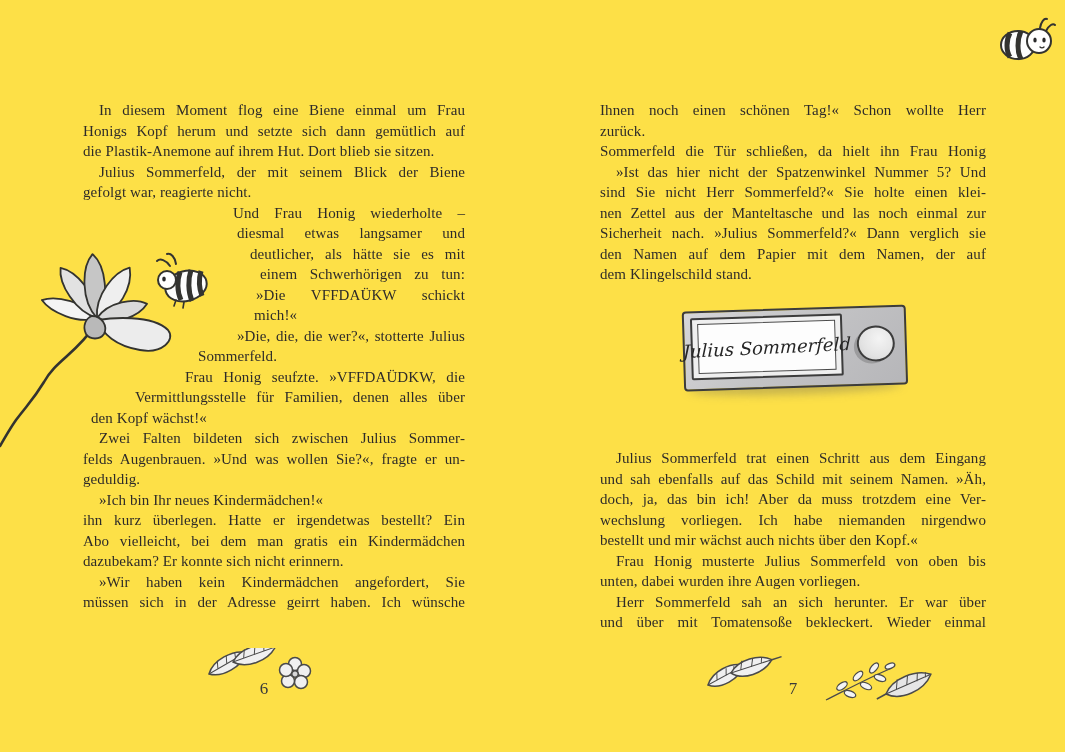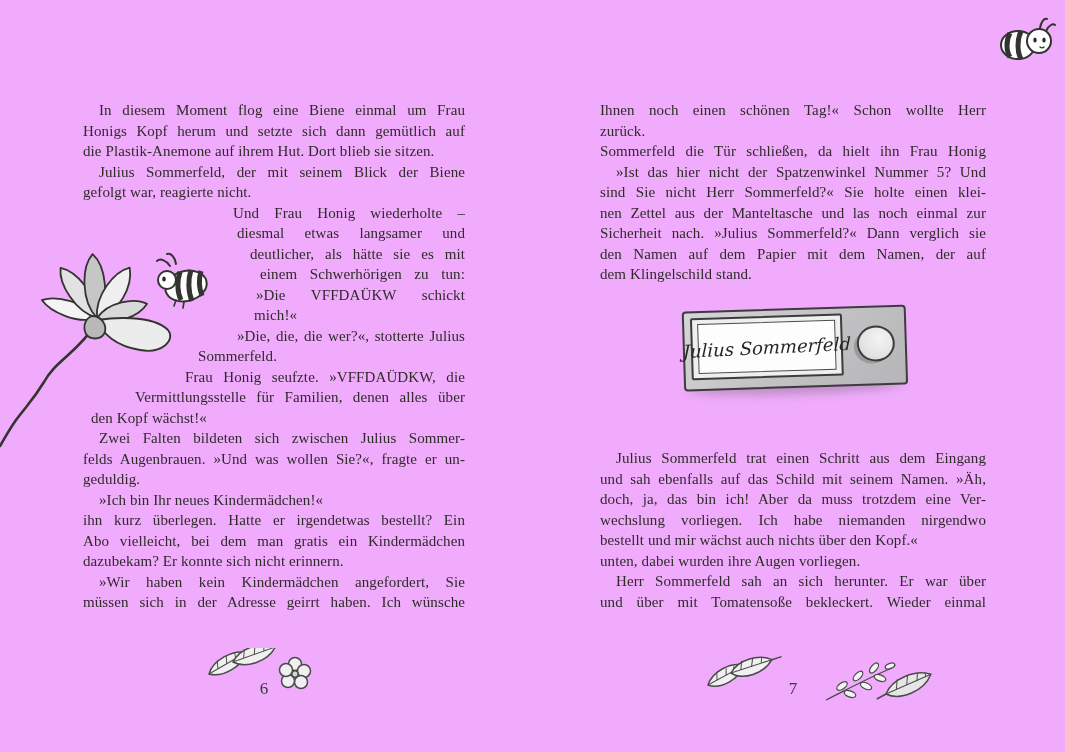--- a/index.html
+++ b/index.html
@@ -1,16 +1,16 @@
 <!DOCTYPE html>
 <html><head>
 <meta charset="utf-8">
 <style>
   html,body{margin:0;padding:0;background:#ffffff;}
-  .spread{position:relative;width:1065px;height:752px;background:#f0abfc;overflow:hidden;
+  .spread{position:relative;width:1065px;height:752px;background:#fde047;overflow:hidden;
           font-family:"Liberation Serif", serif;color:#2e2b29;}
   .textblock{position:absolute;}
   .line{height:20.5px;line-height:20.5px;font-size:15px;letter-spacing:0.1px;
         text-align:justify;text-align-last:justify;white-space:normal;overflow:visible;color:#2e2b29;}
   .line.last{text-align-last:left;}
   .tb-left{left:83px;top:100px;width:382px;}
   .tb-right1{left:600px;top:100px;width:386px;}
   .tb-right2{left:600px;top:448px;width:386px;}
 
   .pagenum{position:absolute;top:679px;width:30px;font-size:17px;color:#3a3a3a;text-align:center;}
@@ -86,20 +86,21 @@
       <div class="line">den Namen auf dem Papier mit dem Namen, der auf</div>
       <div class="line last">dem Klingelschild stand.</div>
     </div>
 
   <div class="textblock tb-right2">
       <div class="line" style="padding-left: 16px;">Julius Sommerfeld trat einen Schritt aus dem Eingang</div>
       <div class="line">und sah ebenfalls auf das Schild mit seinem Namen. »Äh,</div>
       <div class="line">doch, ja, das bin ich! Aber da muss trotzdem eine Ver-</div>
       <div class="line">wechslung vorliegen. Ich habe niemanden nirgendwo</div>
       <div class="line last">bestellt und mir wächst auch nichts über den Kopf.«</div>
+      <div class="line" style="padding-left: 16px;">Frau Honig musterte Julius Sommerfeld von oben bis</div>
       <div class="line last">unten, dabei wurden ihre Augen vorliegen.</div>
       <div class="line" style="padding-left: 16px;">Herr Sommerfeld sah an sich herunter. Er war über</div>
       <div class="line">und über mit Tomatensoße bekleckert. Wieder einmal</div>
     </div>
 
   <svg class="illus flower-illus" viewBox="0 0 232 242" xmlns="http://www.w3.org/2000/svg">
 
     <path class="ink" d="M96,102 C76,132 56,138 44,160 C33,178 28,182 16,198 C9,208 6,214 0,224" stroke-width="2.6" stroke-linecap="round"></path>
 
     <g stroke="#333330" stroke-width="1.8" stroke-linejoin="round">

